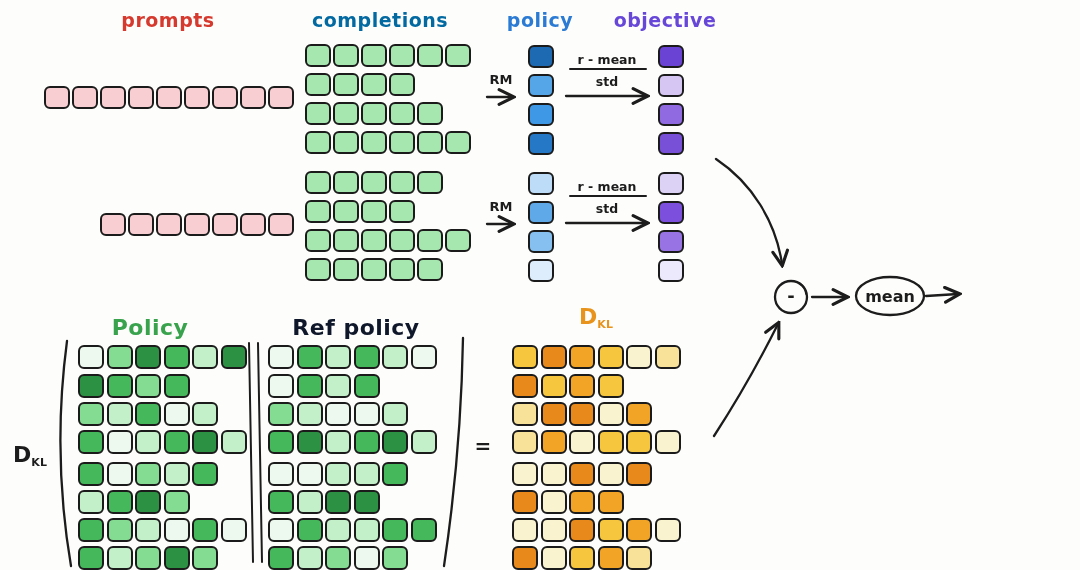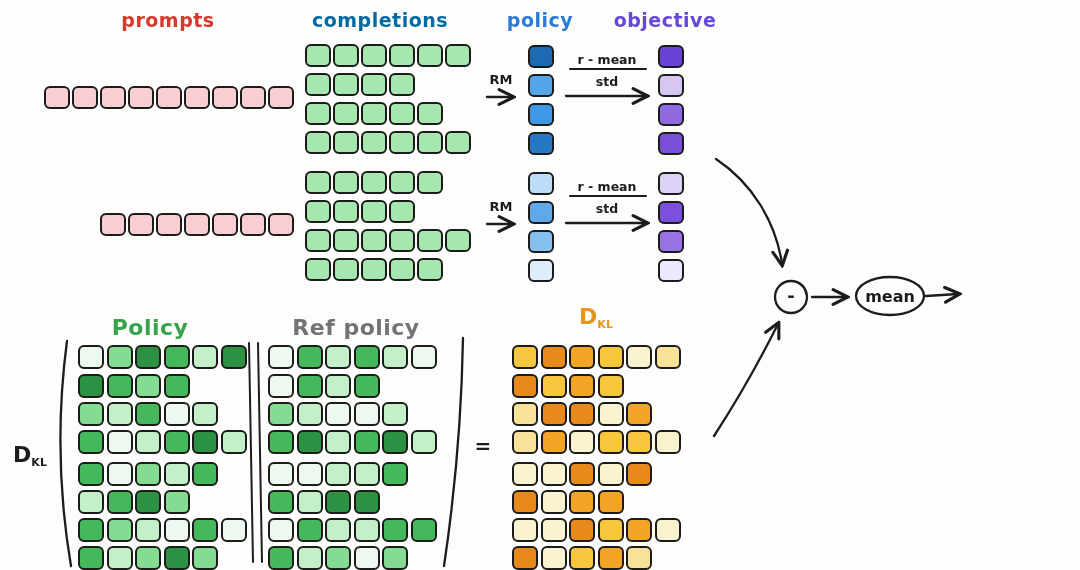--- a/index.html
+++ b/index.html
@@ -74,21 +74,21 @@
 
   <div class="lbl frac" style="left:607px;top:59px">r - mean</div>
   <div class="lbl frac" style="left:607px;top:81px">std</div>
   <div class="lbl frac" style="left:607px;top:186px">r - mean</div>
   <div class="lbl frac" style="left:607px;top:208px">std</div>
 
   <div class="lbl node" style="left:791px;top:295px">-</div>
   <div class="lbl meanlbl" style="left:890px;top:296px">mean</div>
 
   <div class="lbl seclbl" style="left: 150px; top: 327px; color: rgb(56, 163, 76);">Policy</div>
-  <div class="lbl seclbl" style="left: 356px; top: 327px; color: #737373;">Ref policy</div>
+  <div class="lbl seclbl" style="left: 356px; top: 327px; color: #0f172a;">Ref policy</div>
   <div class="lbl math" style="left:30px;top:455px">
     <span>D</span><span class="sub">KL</span>
   </div>
   <div class="lbl math" style="left: 596px; top: 317px; color: rgb(232, 148, 28);">
     <span>D</span><span class="sub">KL</span>
   </div>
   <div class="lbl eq" style="left:483px;top:446px">=</div>
 
   <div id="tokens">
       <div class="cell" style="left: 44px; top: 86px; background: rgb(248, 206, 210);"></div>

